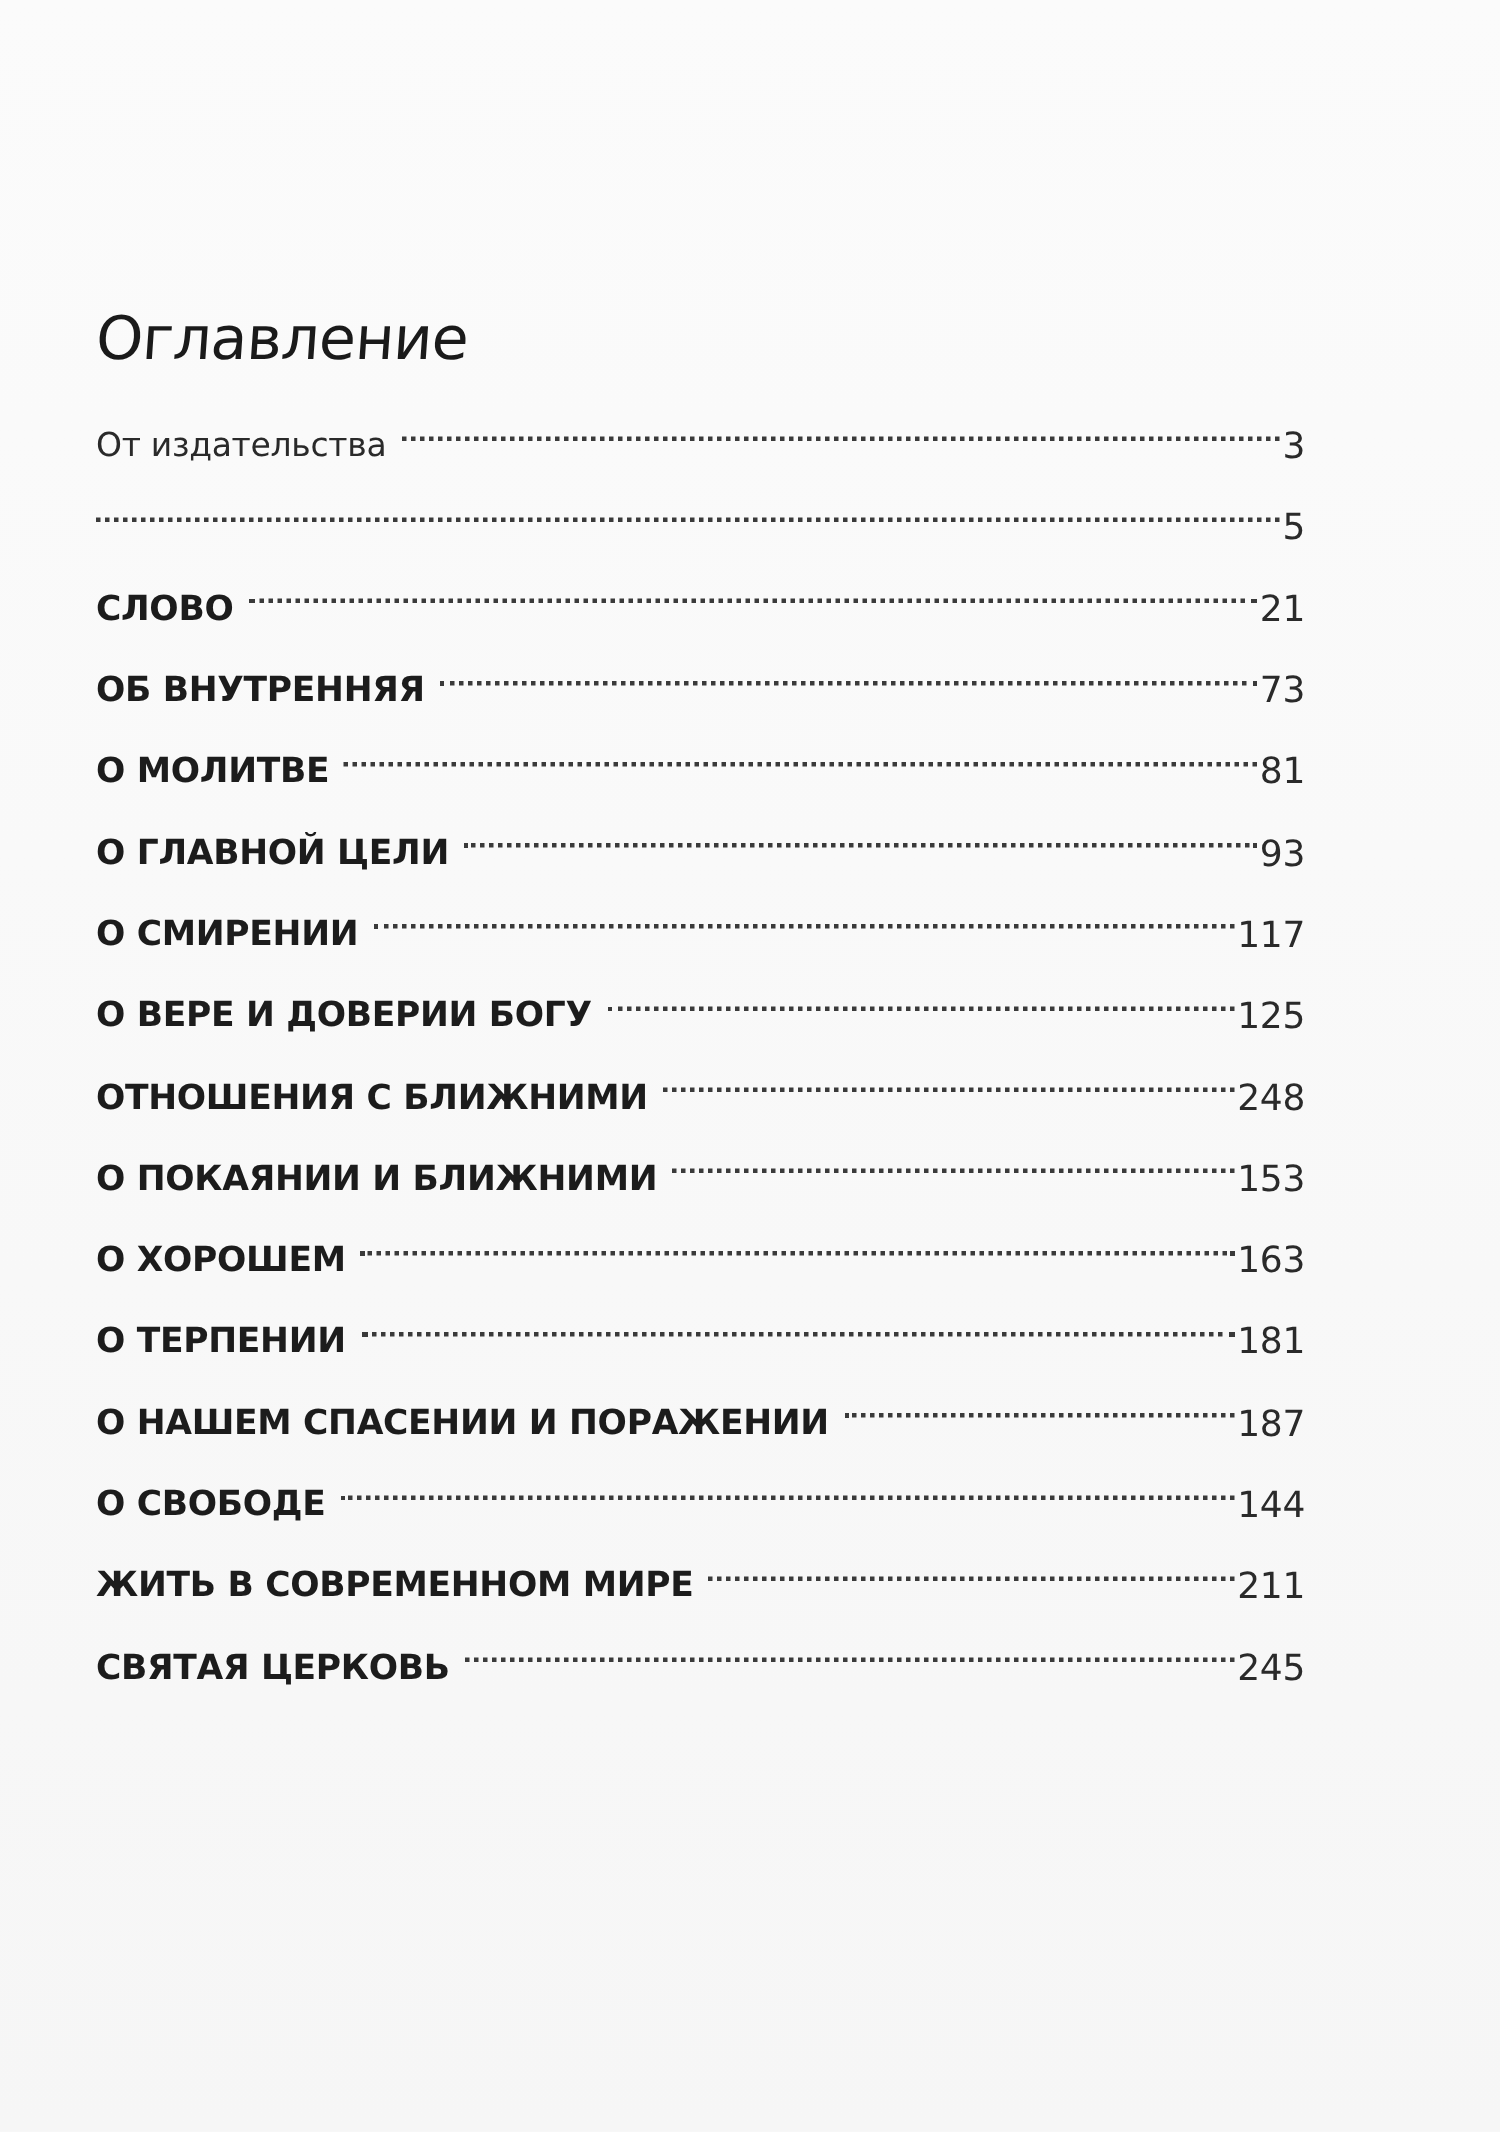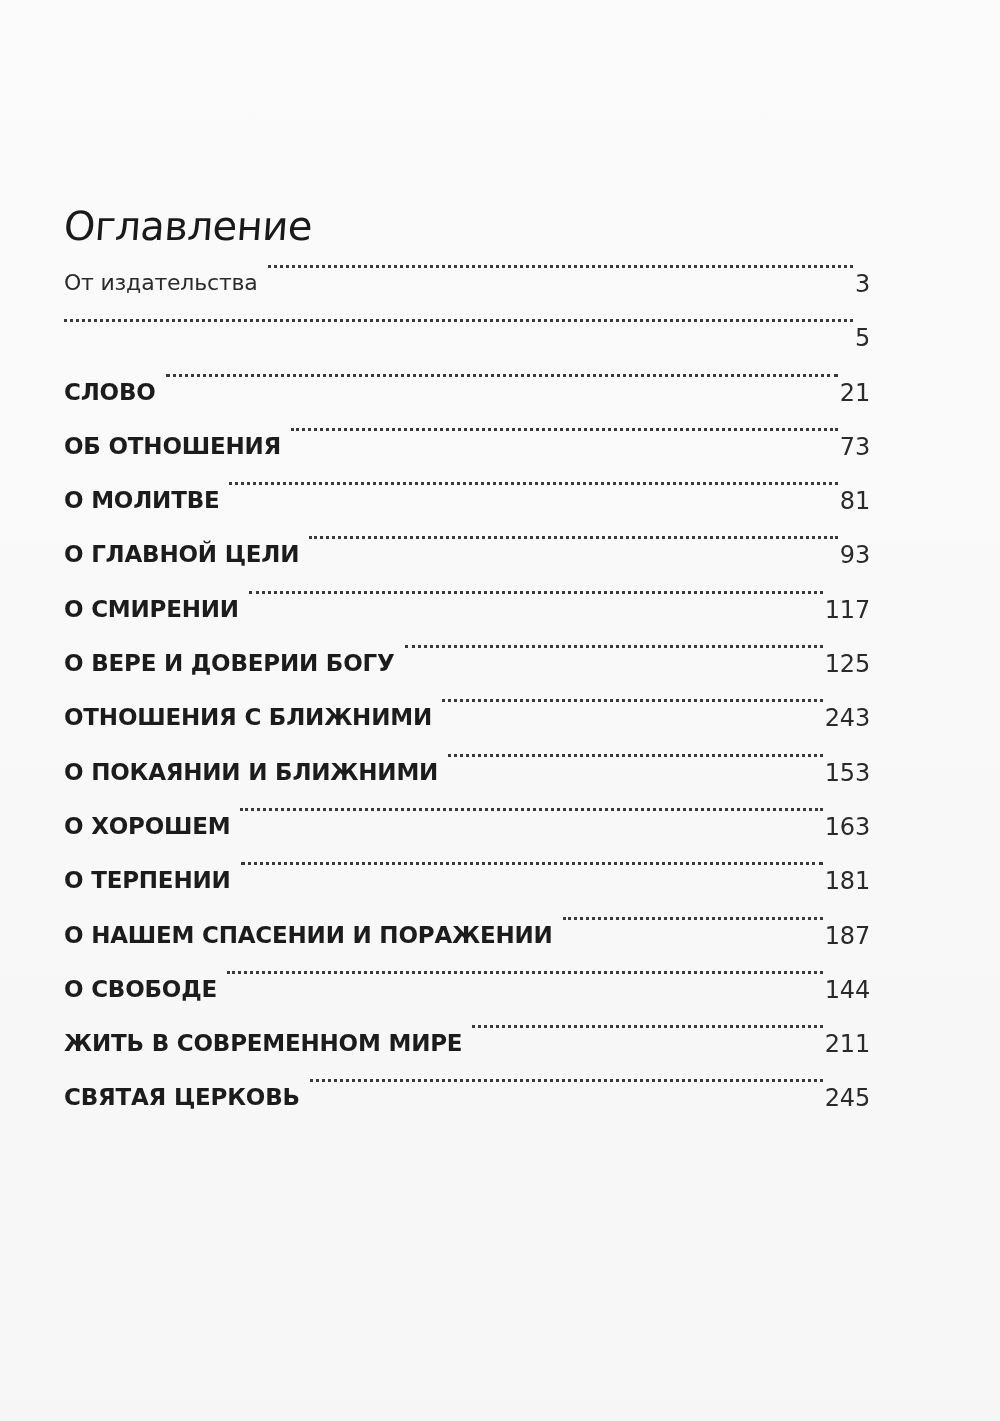--- a/index.html
+++ b/index.html
@@ -32,21 +32,21 @@
     transform: skewX(-4deg);
   }
   .toc {
     position: absolute;
     left: 64px;
     top: 270px;
     width: 806px;
   }
   .toc-row {
     display: flex;
-    align-items: flex-start;
+    align-items: center;
     height: 54.3px;
     font-family: "DejaVu Sans", sans-serif;
     font-size: 23px;
     font-weight: bold;
     color: #1c1c1c;
     letter-spacing: -0.2px;
   }
   .toc-row.first {
     font-weight: normal;
     font-size: 22px;
@@ -85,21 +85,21 @@
     <div class="toc-row">
       <span class="toc-dots"></span>
       <span class="toc-page">5</span>
     </div>
     <div class="toc-row">
       <span class="toc-label">СЛОВО</span>
       <span class="toc-dots"></span>
       <span class="toc-page">21</span>
     </div>
     <div class="toc-row">
-      <span class="toc-label">ОБ ОТНОШЕНИЯ</span>
+      <span class="toc-label">ОБ ВНУТРЕННЯЯ</span>
       <span class="toc-dots"></span>
       <span class="toc-page">73</span>
     </div>
     <div class="toc-row">
       <span class="toc-label">О МОЛИТВЕ</span>
       <span class="toc-dots"></span>
       <span class="toc-page">81</span>
     </div>
     <div class="toc-row">
       <span class="toc-label">О ГЛАВНОЙ ЦЕЛИ</span>
@@ -112,21 +112,21 @@
       <span class="toc-page">117</span>
     </div>
     <div class="toc-row">
       <span class="toc-label">О ВЕРЕ И ДОВЕРИИ БОГУ</span>
       <span class="toc-dots"></span>
       <span class="toc-page">125</span>
     </div>
     <div class="toc-row">
       <span class="toc-label">ОТНОШЕНИЯ С БЛИЖНИМИ</span>
       <span class="toc-dots"></span>
-      <span class="toc-page">243</span>
+      <span class="toc-page">248</span>
     </div>
     <div class="toc-row">
       <span class="toc-label">О ПОКАЯНИИ И БЛИЖНИМИ</span>
       <span class="toc-dots"></span>
       <span class="toc-page">153</span>
     </div>
     <div class="toc-row">
       <span class="toc-label">О ХОРОШЕМ</span>
       <span class="toc-dots"></span>
       <span class="toc-page">163</span>

